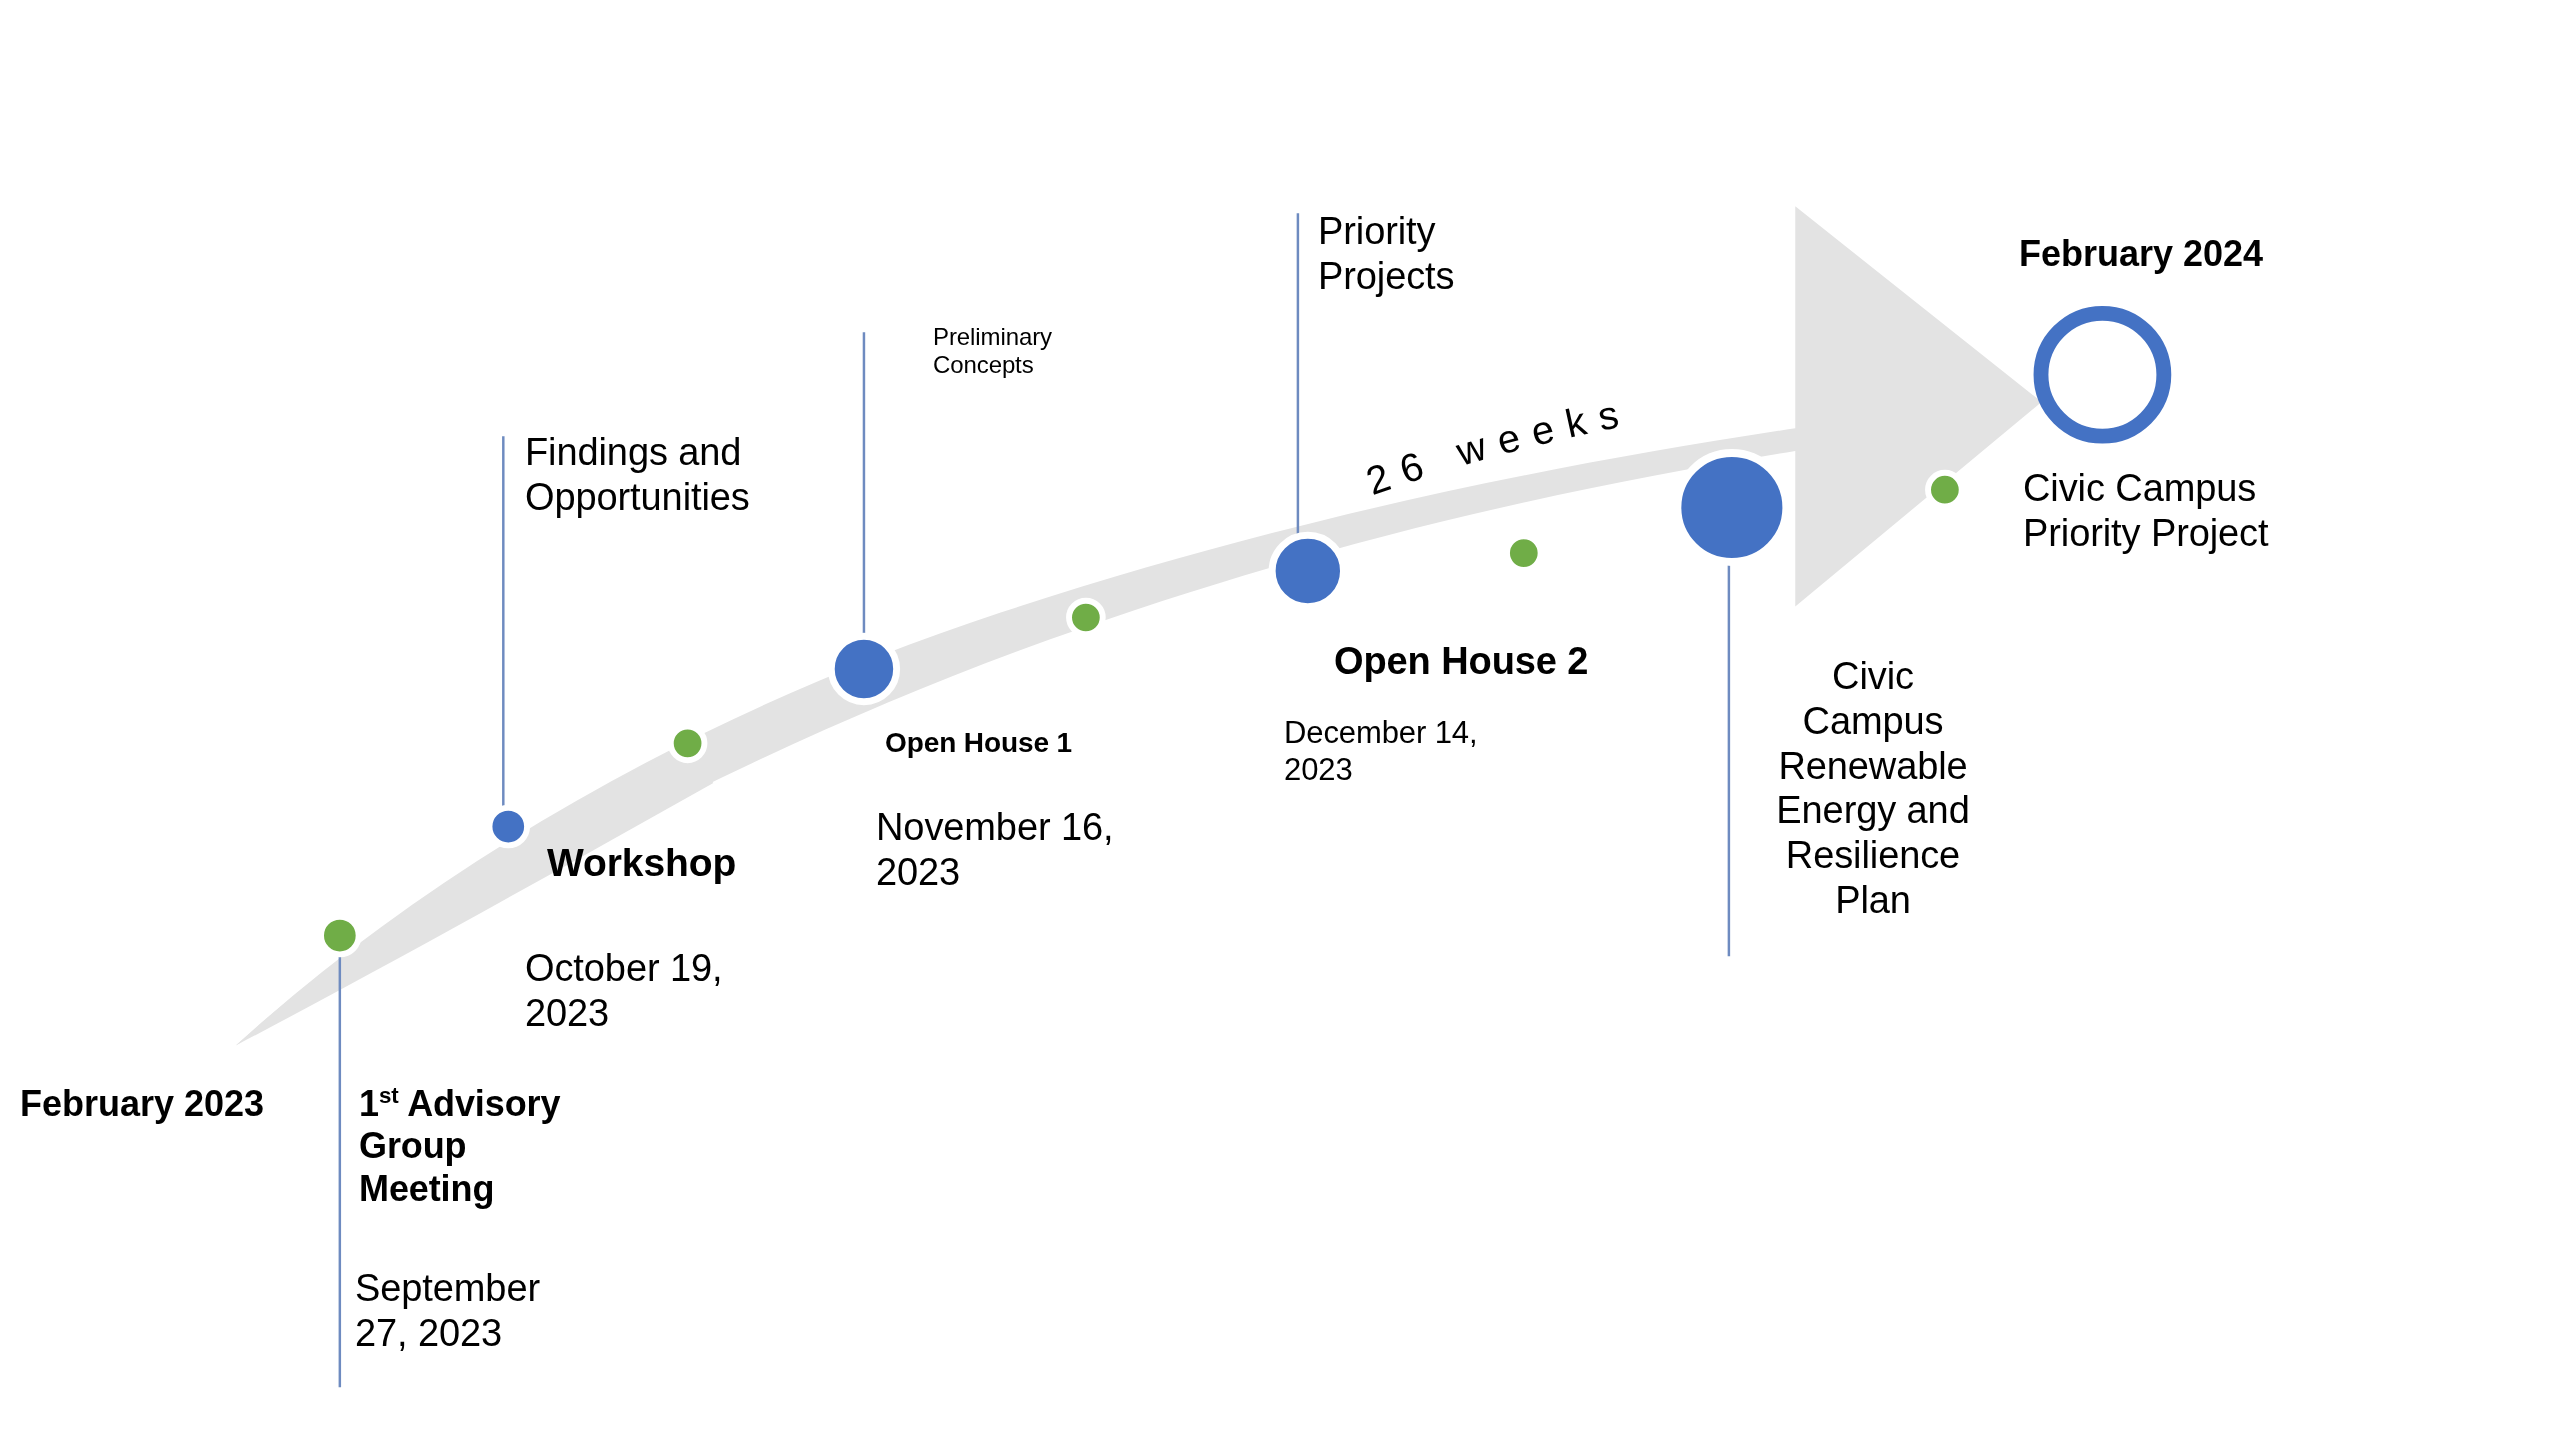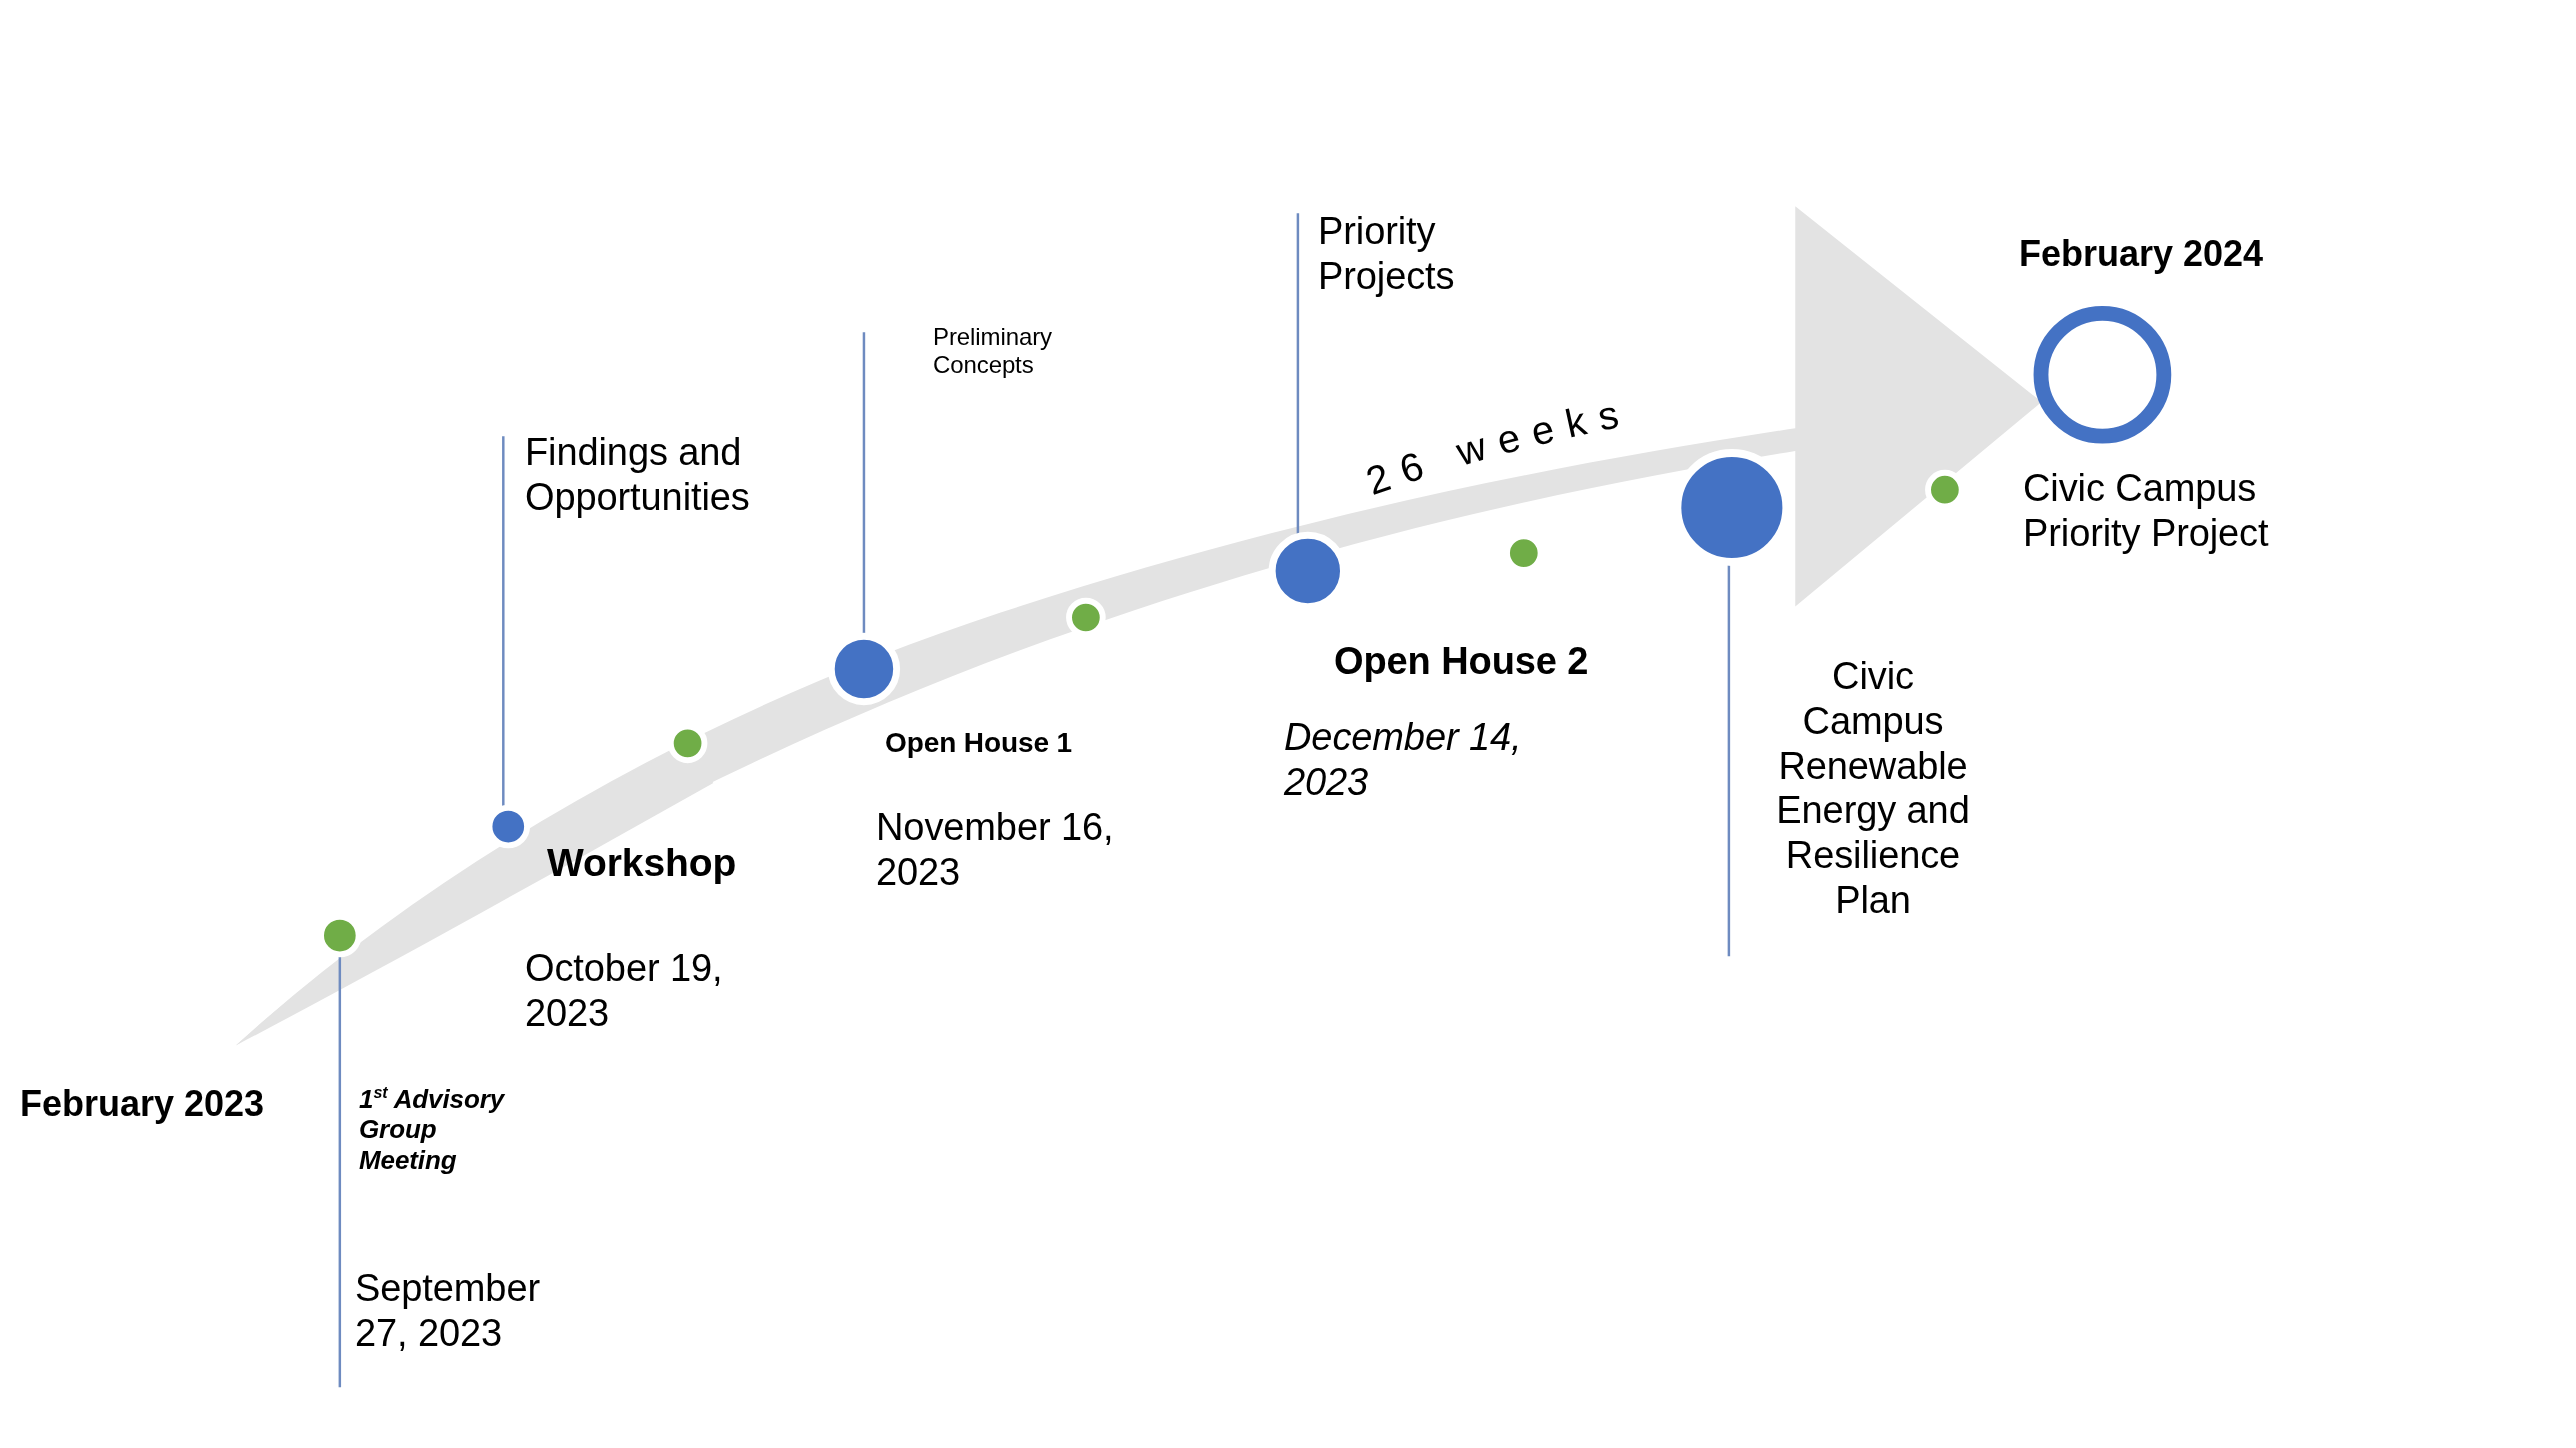--- a/index.html
+++ b/index.html
@@ -114,35 +114,35 @@
 Concepts</div>
 
   <div class="lbl lbl-reg" style="left:1318px; top:209px; font-size:38px; width:268px;">Priority
 Projects</div>
 
   <div class="lbl lbl-bold" style="left:535px; top:840px; font-size:39px;margin-left:12px;">Workshop</div>
 
   <div class="lbl lbl-reg" style="left:525px; top:918px; font-size:38px; width:297px;margin-top:28px;">October 19,
 2023</div>
 
-  <div class="lbl lbl-bold" style="left:359px; top:1083px; font-size:26px; width:287px;font-style:italic;"><span>1</span><span class="sup">st</span><span> Advisory
+  <div class="lbl lbl-bold" style="left:359px; top:1083px; font-size:36px; width:287px;"><span>1</span><span class="sup">st</span><span> Advisory
 Group
 Meeting</span></div>
 
   <div class="lbl lbl-reg" style="left:355px; top:1266px; font-size:38px; width:287px;">September
 27, 2023</div>
 
   <div class="lbl lbl-bold" style="left:885px; top:726px; font-size:28px;">Open House 1</div>
 
   <div class="lbl lbl-reg" style="left:876px; top:805px; font-size:38px; width:327px;">November 16,
 2023</div>
 
   <div class="lbl lbl-bold" style="left:1293px; top:639px; font-size:38px;margin-left:41px;">Open House 2</div>
 
-  <div class="lbl lbl-reg" style="left:1284px; top:715px; font-size:38px; width:327px;font-style:italic;">December 14,
+  <div class="lbl lbl-reg" style="left:1284px; top:715px; font-size:31px; width:327px;">December 14,
 2023</div>
 
   <div class="lbl lbl-reg" style="left:1744px; top:654px; font-size:38px; width:258px;text-align:center;">Civic
 Campus
 Renewable
 Energy and
 Resilience
 Plan</div>
 
   <div class="lbl lbl-reg" style="left:2023px; top:466px; font-size:38px; width:327px;">Civic Campus

